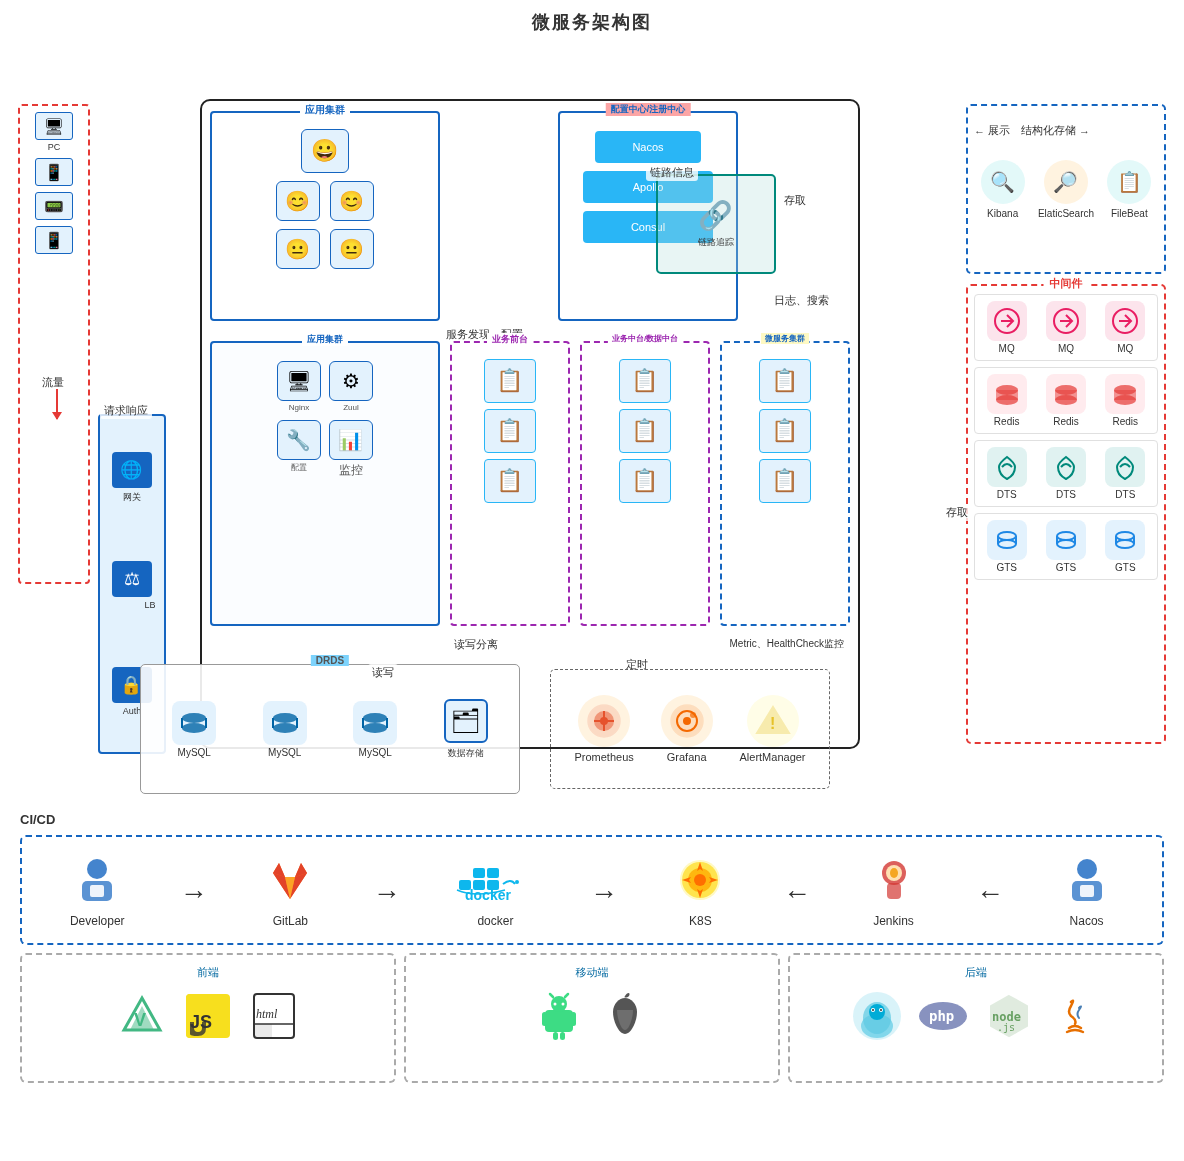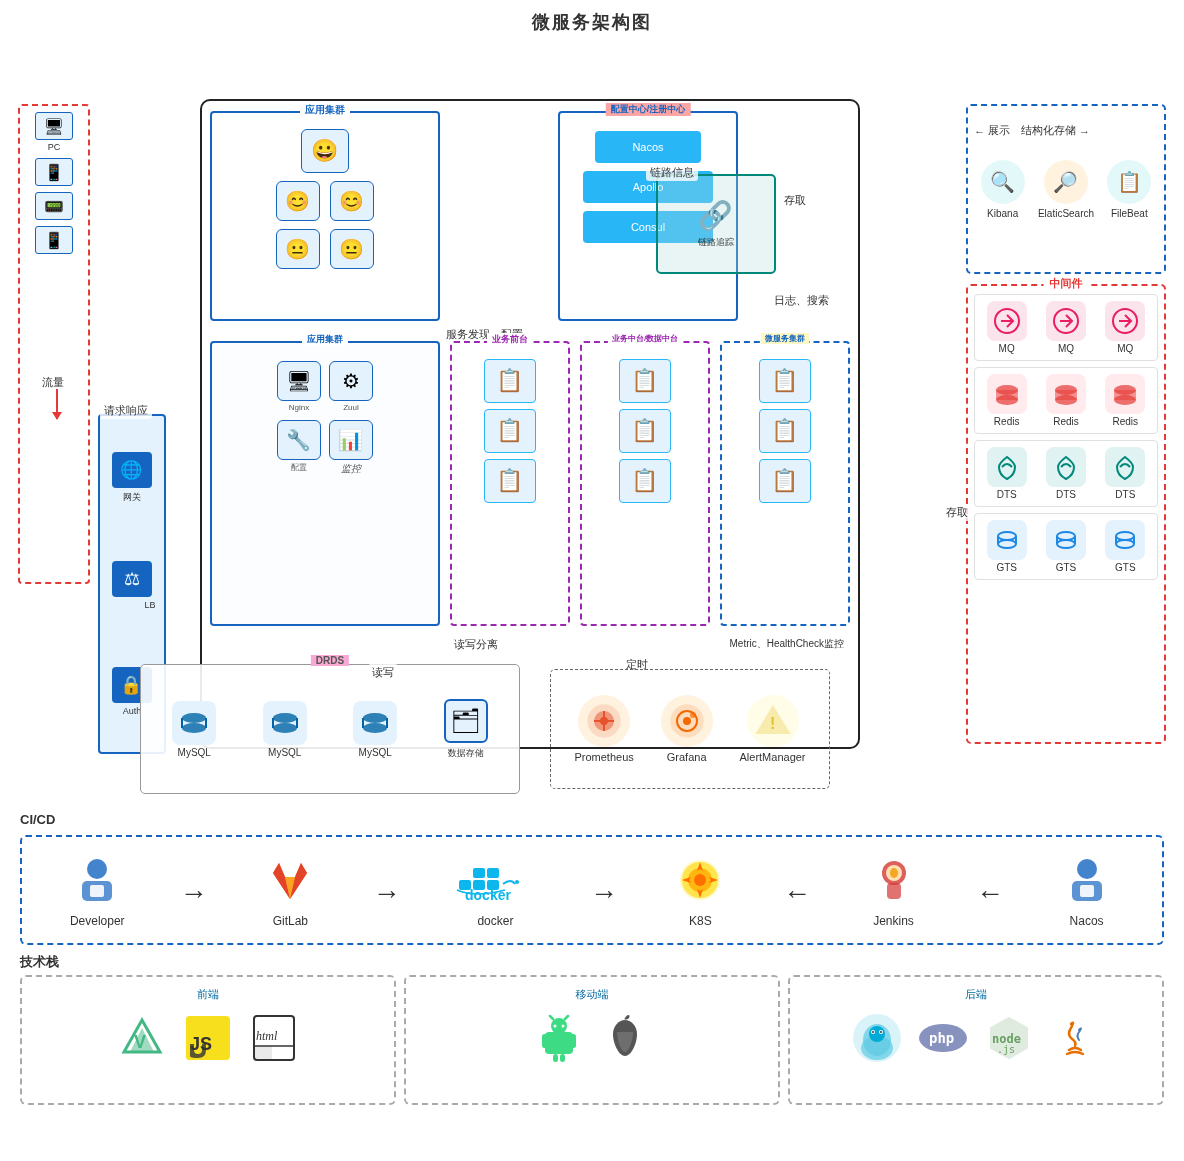--- a/index.html
+++ b/index.html
@@ -381,21 +381,21 @@
               <span style="font-size:8px;color:#555;">Zuul</span>
             </div>
           </div>
           <div style="display:flex;gap:8px;">
             <div style="display:flex;flex-direction:column;align-items:center;gap:2px;">
               <div style="width:44px;height:40px;background:#e3f2fd;border:1.5px solid #1565c0;border-radius:6px;display:flex;align-items:center;justify-content:center;font-size:20px;">🔧</div>
               <span style="font-size:8px;color:#555;">配置</span>
             </div>
             <div style="display:flex;flex-direction:column;align-items:center;gap:2px;">
               <div style="width:44px;height:40px;background:#e3f2fd;border:1.5px solid #1565c0;border-radius:6px;display:flex;align-items:center;justify-content:center;font-size:20px;">📊</div>
-              <span style="font-size:10px;color:#555;font-style:italic;">监控</span>
+              <span style="font-size:12px;color:#555;">监控</span>
             </div>
           </div>
         </div>
       </div>
 
       <div style="position:absolute; left:248px; top:240px; width:120px; height:285px; border:2px dashed #9c27b0; border-radius:4px; padding:4px;">
         <div style="position:absolute;top:-10px;left:50%;transform:translateX(-50%);background:#fff;padding:0 5px;font-size:9px;color:#9c27b0;font-weight:bold;white-space:nowrap;">业务前台</div>
         <div style="display:flex;flex-direction:column;align-items:center;gap:6px;padding-top:12px;">
           <div style="width:52px;height:44px;background:#e3f2fd;border:1.5px solid #29b6f6;border-radius:4px;display:flex;align-items:center;justify-content:center;font-size:22px;">📋</div>
           <div style="width:52px;height:44px;background:#e3f2fd;border:1.5px solid #29b6f6;border-radius:4px;display:flex;align-items:center;justify-content:center;font-size:22px;">📋</div>
@@ -582,21 +582,21 @@
               </svg>
           </div>
           <span class="mw-icon-label">GTS</span>
         </div>
       </div>
     </div>
 
     <div class="annotation" style="right:202px; top:460px;">存取</div>
 
     <div class="db-zone">
-      <div style="position:absolute;top:-10px;left:50%;transform:translateX(-50%);background:#f9a8d4;padding:0 5px;font-size:10px;color:#555;font-weight:bold;">DRDS</div>
+      <div style="position:absolute;top:-10px;left:50%;transform:translateX(-50%);background:#7dd3fc;padding:0 5px;font-size:10px;color:#555;font-weight:bold;">DRDS</div>
       <div class="mw-icon">
         <div class="mw-icon-shape" style="background:#e3f2fd;width:44px;height:44px;border-radius:8px;">
           <svg width="30" height="30" viewBox="0 0 30 30">
               <ellipse cx="15" cy="10" rx="12" ry="5" fill="#0064a5" opacity="0.8"></ellipse>
               <path d="M3 10 L3 20" stroke="#0064a5" stroke-width="2"></path>
               <path d="M27 10 L27 20" stroke="#0064a5" stroke-width="2"></path>
               <ellipse cx="15" cy="20" rx="12" ry="5" fill="#0064a5" opacity="0.8"></ellipse>
             </svg>
         </div>
         <span class="mw-icon-label">MySQL</span>
@@ -753,21 +753,20 @@
         <svg width="50" height="50" viewBox="0 0 50 50">
           <circle cx="25" cy="14" r="10" fill="#1565c0" opacity="0.8"></circle>
           <rect x="10" y="26" width="30" height="20" rx="5" fill="#1565c0" opacity="0.7"></rect>
           <rect x="18" y="30" width="14" height="12" rx="2" fill="#fff" opacity="0.9"></rect>
         </svg>
       </div>
       <span class="cicd-label">Nacos</span>
     </div>
   </div>
 
-  <div class="techstack-label">技术栈</div>
 
   <div class="techstack-row">
 
     <div class="tech-panel">
       <span class="tech-panel-title">前端</span>
       <div class="tech-icons-row">
 
         <div class="tech-icon">
           <div class="tech-icon-shape">
             <svg width="52" height="52" viewBox="0 0 52 52">

